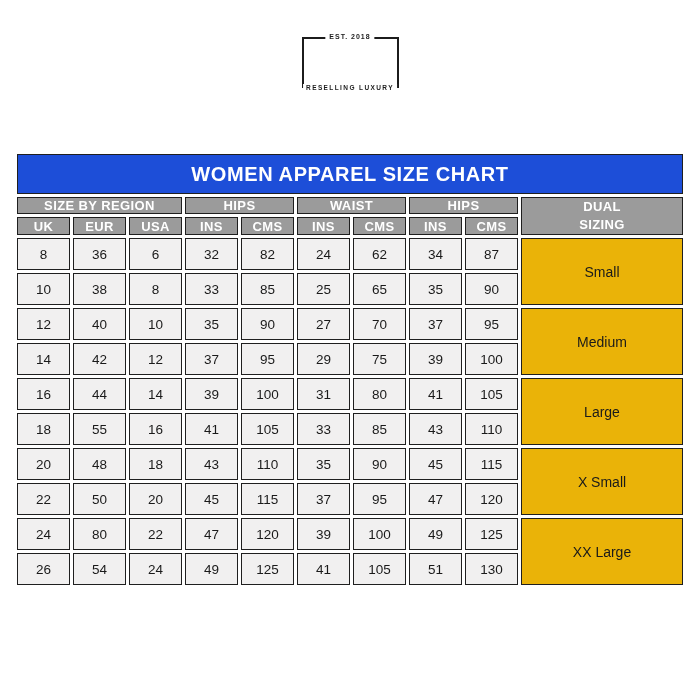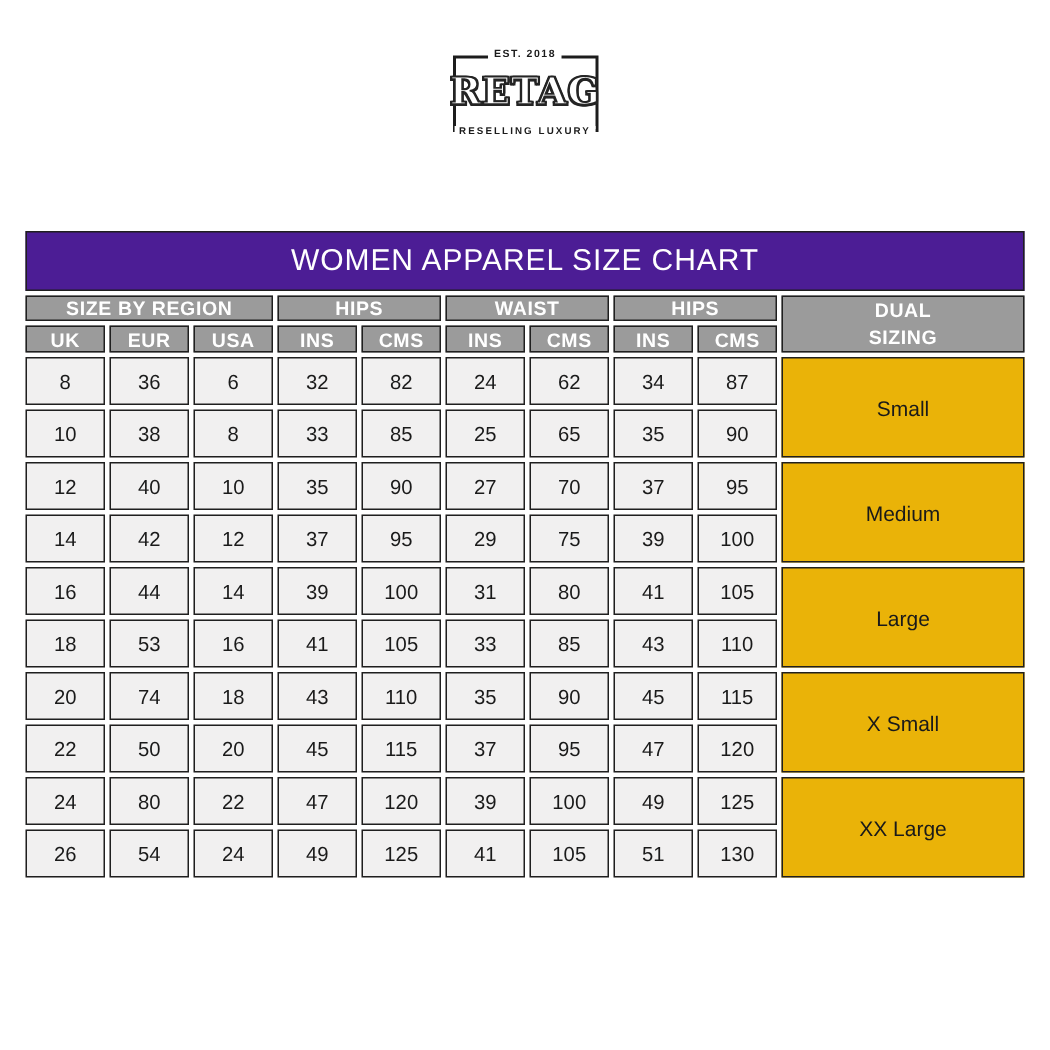--- a/index.html
+++ b/index.html
@@ -69,25 +69,25 @@
     width: 672px;
     margin: 63px auto 0;
     border-collapse: separate;
     border-spacing: 3px;
     table-layout: fixed;
   }
   col.sc { width: 53px; }
   col.dc { width: auto; }
 
   .title-cell {
-    background: #4c1d95;
+    background: #1d4ed8;
     border: 1.5px solid #1f1f1f;
     color: #ffffff;
     font-size: 20px;
-    font-weight: normal;
+    font-weight: bold;
     letter-spacing: 0.6px;
     text-align: center;
     height: 40px;
   }
   th.hdr {
     background: #9b9b9b;
     border: 1.5px solid #1f1f1f;
     color: #ffffff;
     font-size: 13px;
     font-weight: bold;
@@ -119,21 +119,20 @@
     vertical-align: middle;
     font-size: 14px;
     color: #1a1a1a;
   }
 </style>
 </head>
 <body>
 
 <div class="logo-box">
   <span class="logo-est">EST. 2018</span>
-  <span class="logo-brand">RETAG</span>
   <span class="logo-tag">RESELLING LUXURY</span>
 </div>
 
 <table class="size-chart">
   <colgroup>
     <col class="sc" span="9">
     <col class="dc">
   </colgroup>
   <tbody>
       <tr>
@@ -216,33 +215,33 @@
     <td class="c">39</td>
     <td class="c">100</td>
     <td class="c">31</td>
     <td class="c">80</td>
     <td class="c">41</td>
     <td class="c">105</td>
     <td class="dual" rowspan="2">Large</td>
   </tr>
   <tr>
     <td class="c">18</td>
-    <td class="c">53</td>
+    <td class="c">55</td>
     <td class="c">16</td>
     <td class="c">41</td>
     <td class="c">105</td>
     <td class="c">33</td>
     <td class="c">85</td>
     <td class="c">43</td>
     <td class="c">110</td>
   </tr>
 
   <tr>
     <td class="c">20</td>
-    <td class="c">74</td>
+    <td class="c">48</td>
     <td class="c">18</td>
     <td class="c">43</td>
     <td class="c">110</td>
     <td class="c">35</td>
     <td class="c">90</td>
     <td class="c">45</td>
     <td class="c">115</td>
     <td class="dual" rowspan="2">X Small</td>
   </tr>
   <tr>

